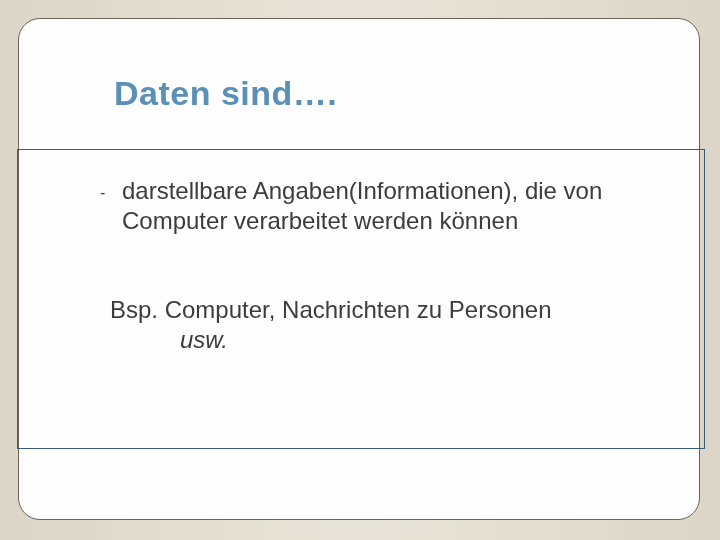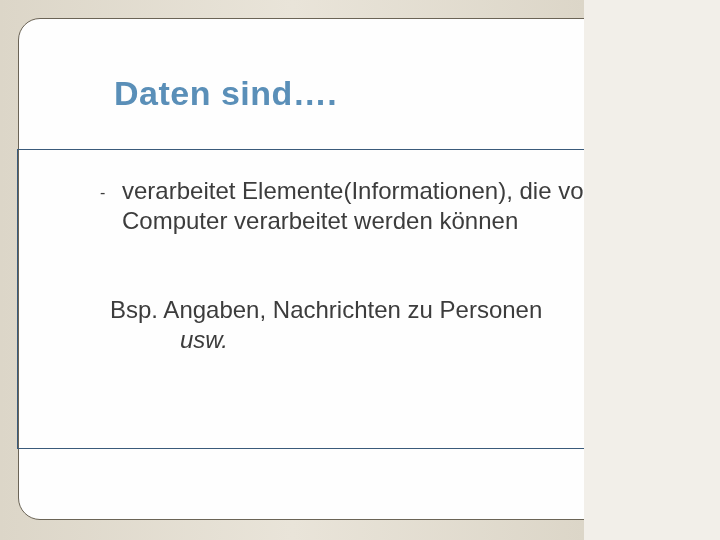--- a/index.html
+++ b/index.html
@@ -7,21 +7,21 @@
     padding: 0;
     width: 720px;
     height: 540px;
     font-family: Verdana, Geneva, sans-serif;
     background: #f2efe9;
   }
   .slide-outer {
     position: absolute;
     left: 0;
     top: 0;
-    width: 584px;
+    width: 720px;
     height: 540px;
     background: linear-gradient(to right, #dcd6c8 0%, #e9e4d9 50%, #dcd6c8 100%);
     overflow: hidden;
   }
   .frame {
     position: absolute;
     left: 18px;
     top: 18px;
     width: 682px;
     height: 502px;
@@ -87,23 +87,23 @@
 
 <div class="slide-outer">
   <div class="frame">
 
     <div class="title">Daten sind….</div>
 
     <div class="content-box">
 
       <div class="bullet-row">
         <span class="bullet-dash">-</span>
-        <div class="bullet-body">verarbeitet Elemente(Informationen), die von Computer verarbeitet werden können</div>
+        <div class="bullet-body">darstellbare Angaben(Informationen), die von Computer verarbeitet werden können</div>
       </div>
 
       <div class="example-row">
-        <span>Bsp. Angaben, Nachrichten zu Personen</span>
+        <span>Bsp. Computer, Nachrichten zu Personen</span>
         <div class="example-indent">usw.</div>
       </div>
 
     </div>
   </div>
 </div>
 
 </body></html>

